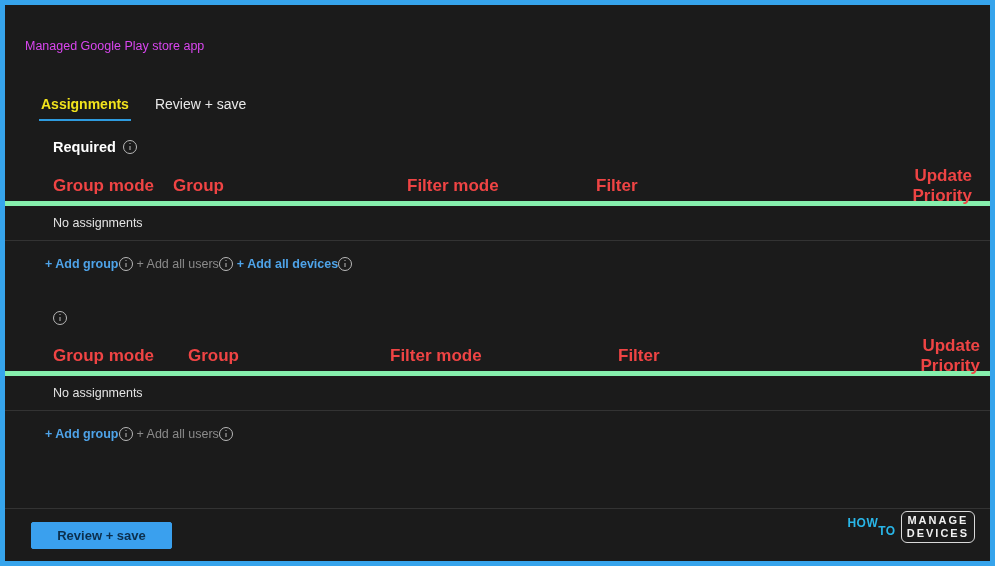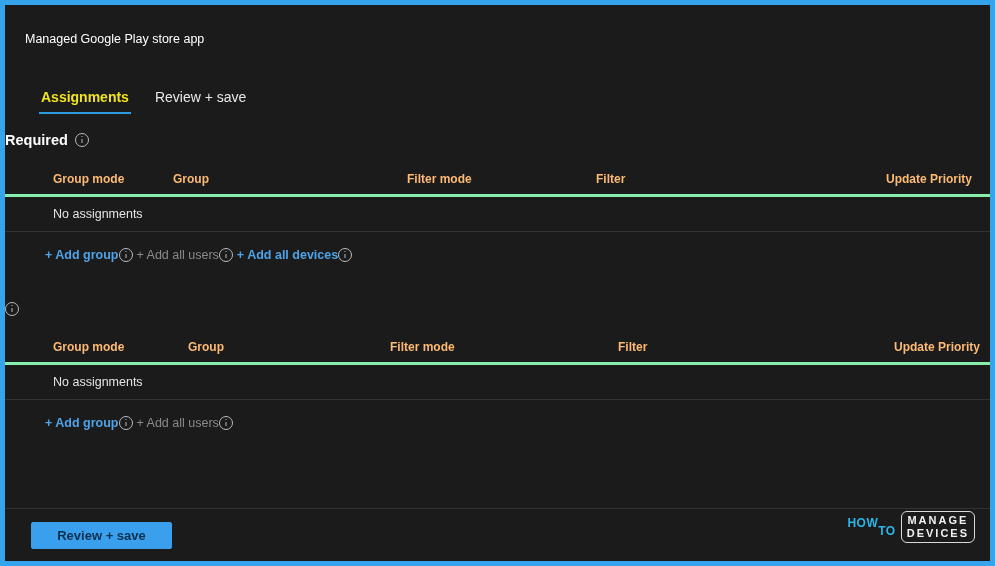--- a/index.html
+++ b/index.html
@@ -56,23 +56,23 @@
     cursor: pointer;
   }
   .ellipsis-btn i {
     display: block;
     width: 3px;
     height: 3px;
     border-radius: 50%;
     background: #9a9a9a;
   }
   .blade-subtitle {
-    margin-top: 14px;
+    margin-top: 21px;
     font-size: 12.5px;
-    color: #ffffff;
+    color: #d946ef;
     line-height: 16px;
   }
 
   
   .tabs {
     display: flex;
     align-items: flex-end;
     gap: 22px;
     margin: 40px 0 0 34px;
     flex: 0 0 auto;
@@ -109,20 +109,21 @@
   .section {
     margin-top: 18px;
   }
   .section-heading {
     display: flex;
     align-items: center;
     gap: 7px;
     font-size: 14.5px;
     font-weight: bold;
     color: #ffffff;
+    padding-left: 48px;
   }
 
   
   .info-icon {
     display: inline-block;
     width: 12px;
     height: 12px;
     border: 1px solid #b9b9b9;
     border-radius: 50%;
     position: relative;
@@ -154,29 +155,29 @@
     margin-top: 16px;
     width: 100%;
   }
   .table-head,
   .table-row {
     display: flex;
     align-items: center;
   }
   .table-head {
     height: 30px;
-    font-size: 12px;
-    font-weight: bold;
-    color: #fdba74;
+    font-size: 17px;
+    font-weight: bold;
+    color: #ef4444;
   }
   .table-row {
     height: 34px;
     font-size: 12.5px;
     color: #e3e3e3;
-    border-top: 3px solid #86efac;
+    border-top: 5px solid #86efac;
     border-bottom: 1px solid #333333;
   }
   .t1 .col-groupmode { flex: 0 0 168px; padding-left: 48px; box-sizing: border-box; }
   .t1 .col-group     { flex: 0 0 234px; }
   .t1 .col-filtermode{ flex: 0 0 189px; }
   .t1 .col-filter    { flex: 1 1 auto;  }
   .t1 .col-priority  { flex: 0 0 120px; text-align: right; padding-right: 18px; box-sizing: border-box; }
 
   .t2 .col-groupmode { flex: 0 0 183px; padding-left: 48px; box-sizing: border-box; }
   .t2 .col-group     { flex: 0 0 202px; }

